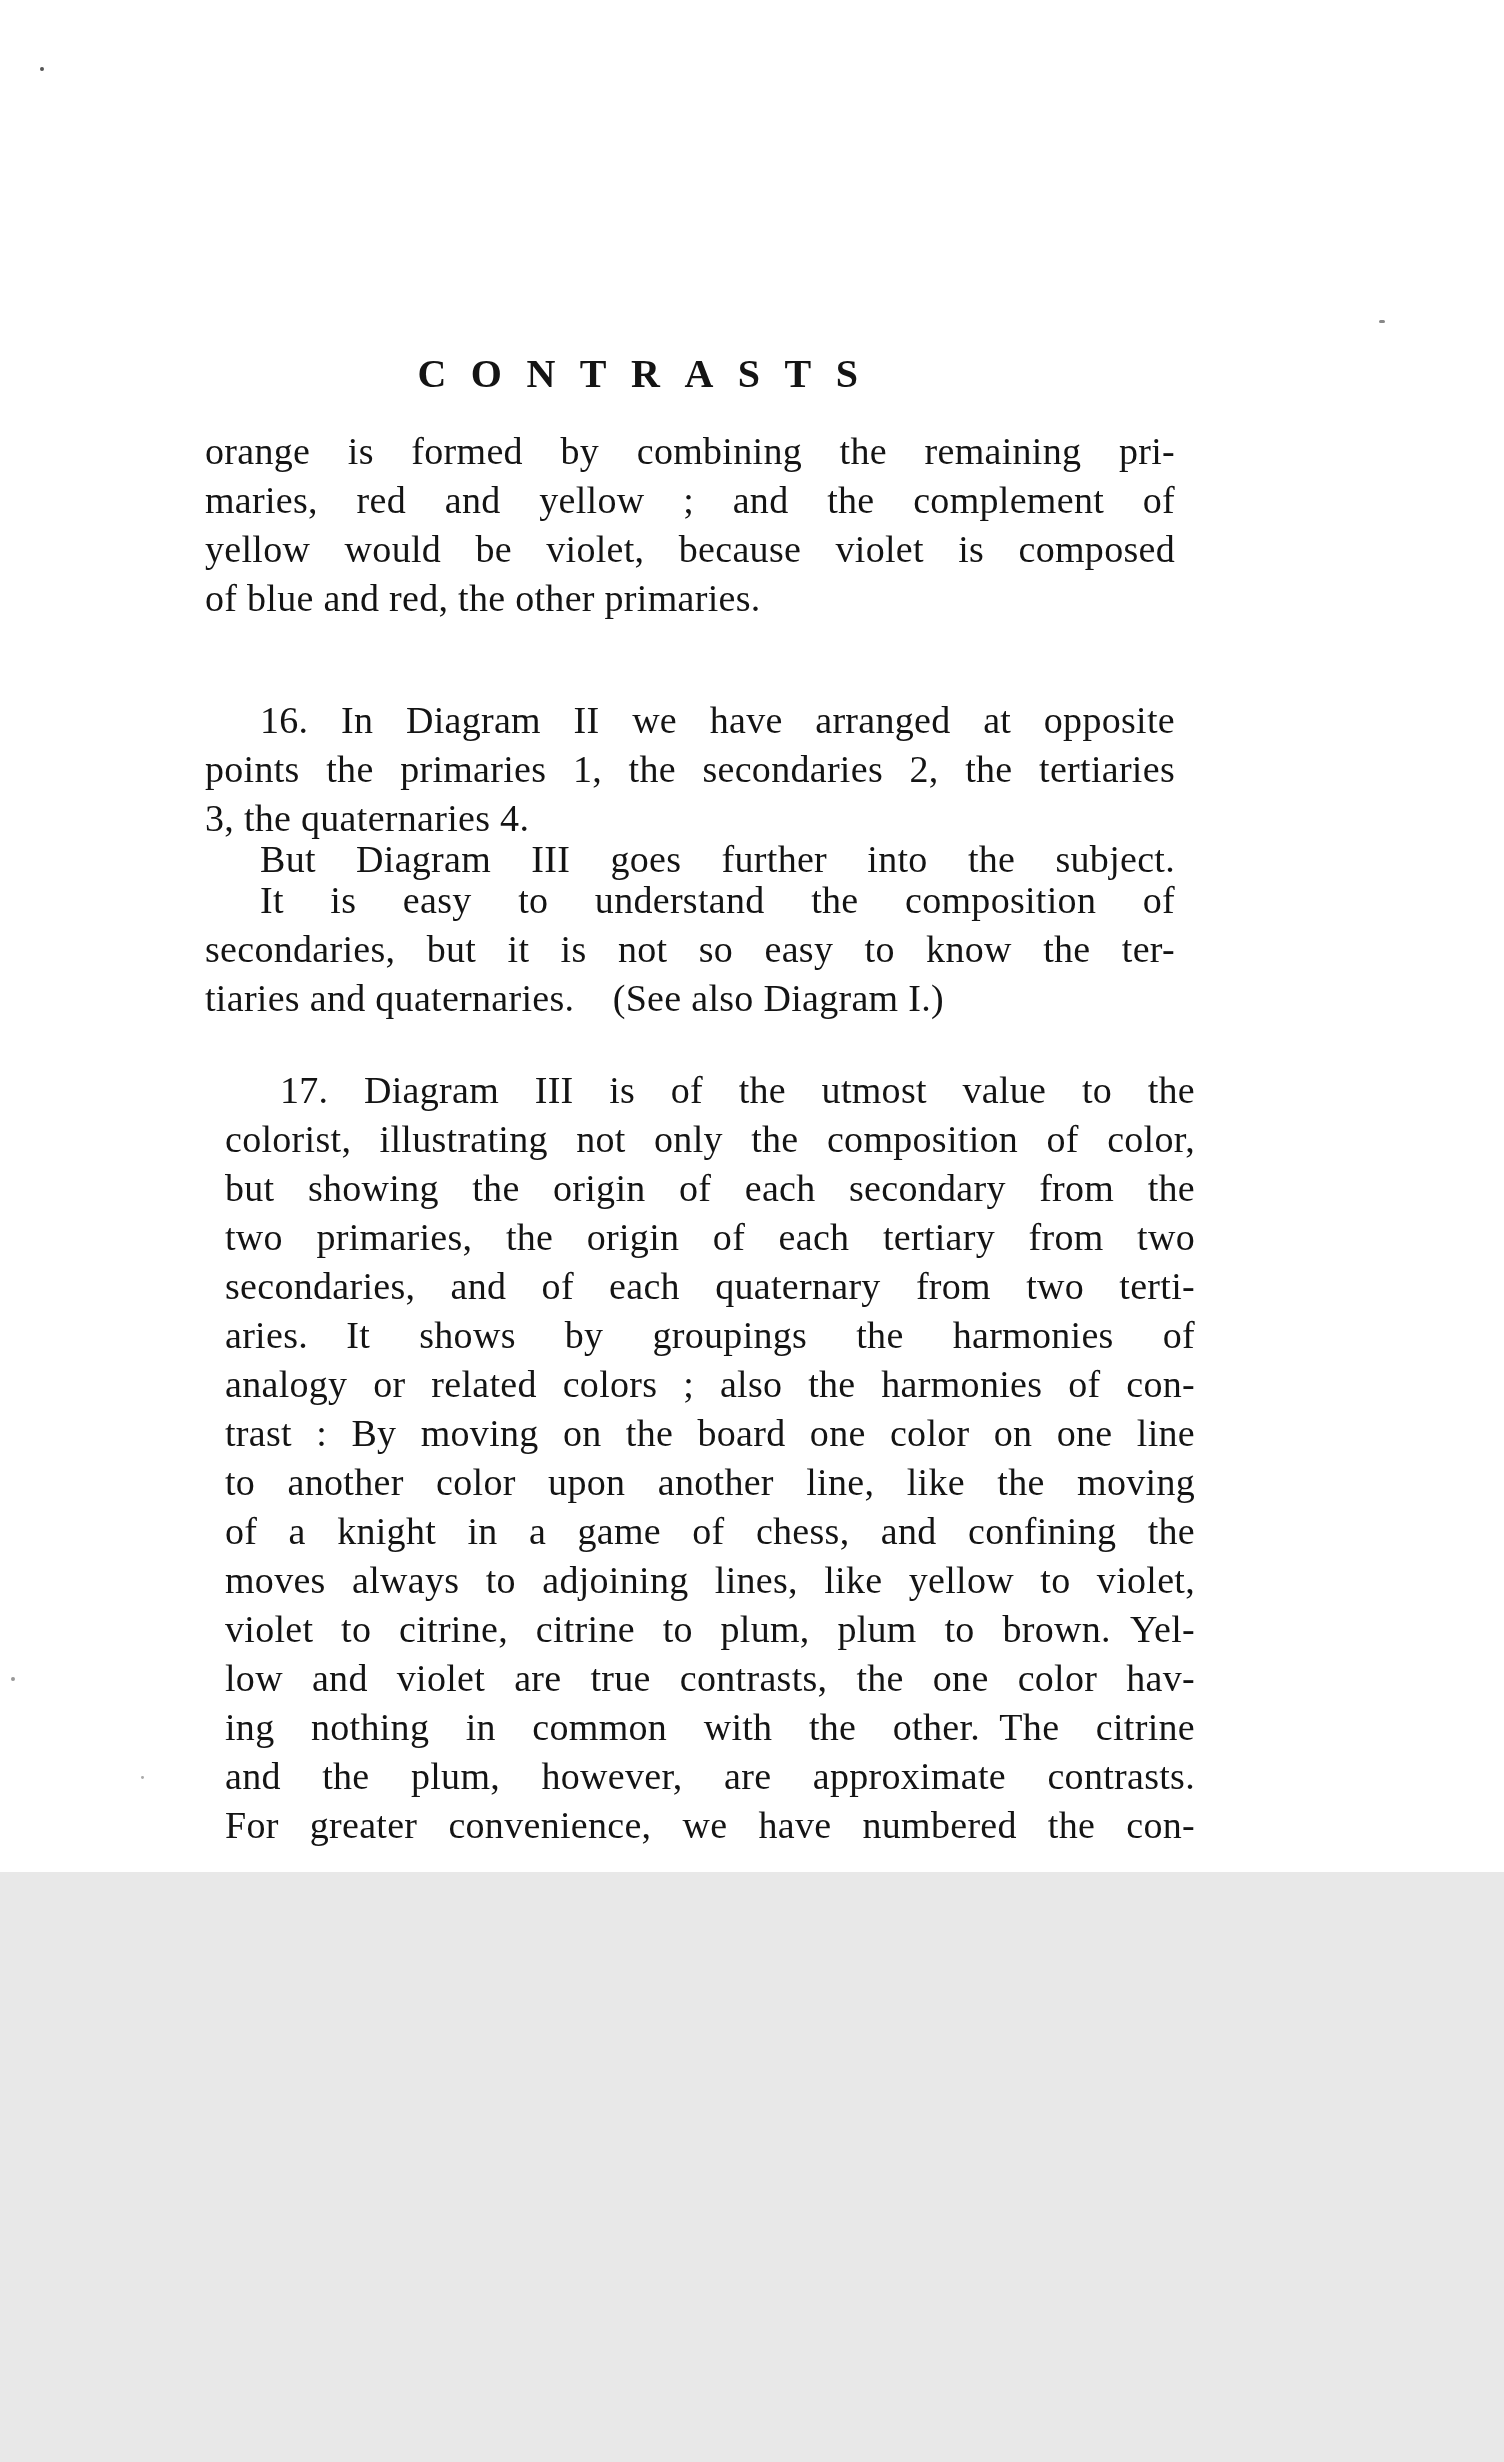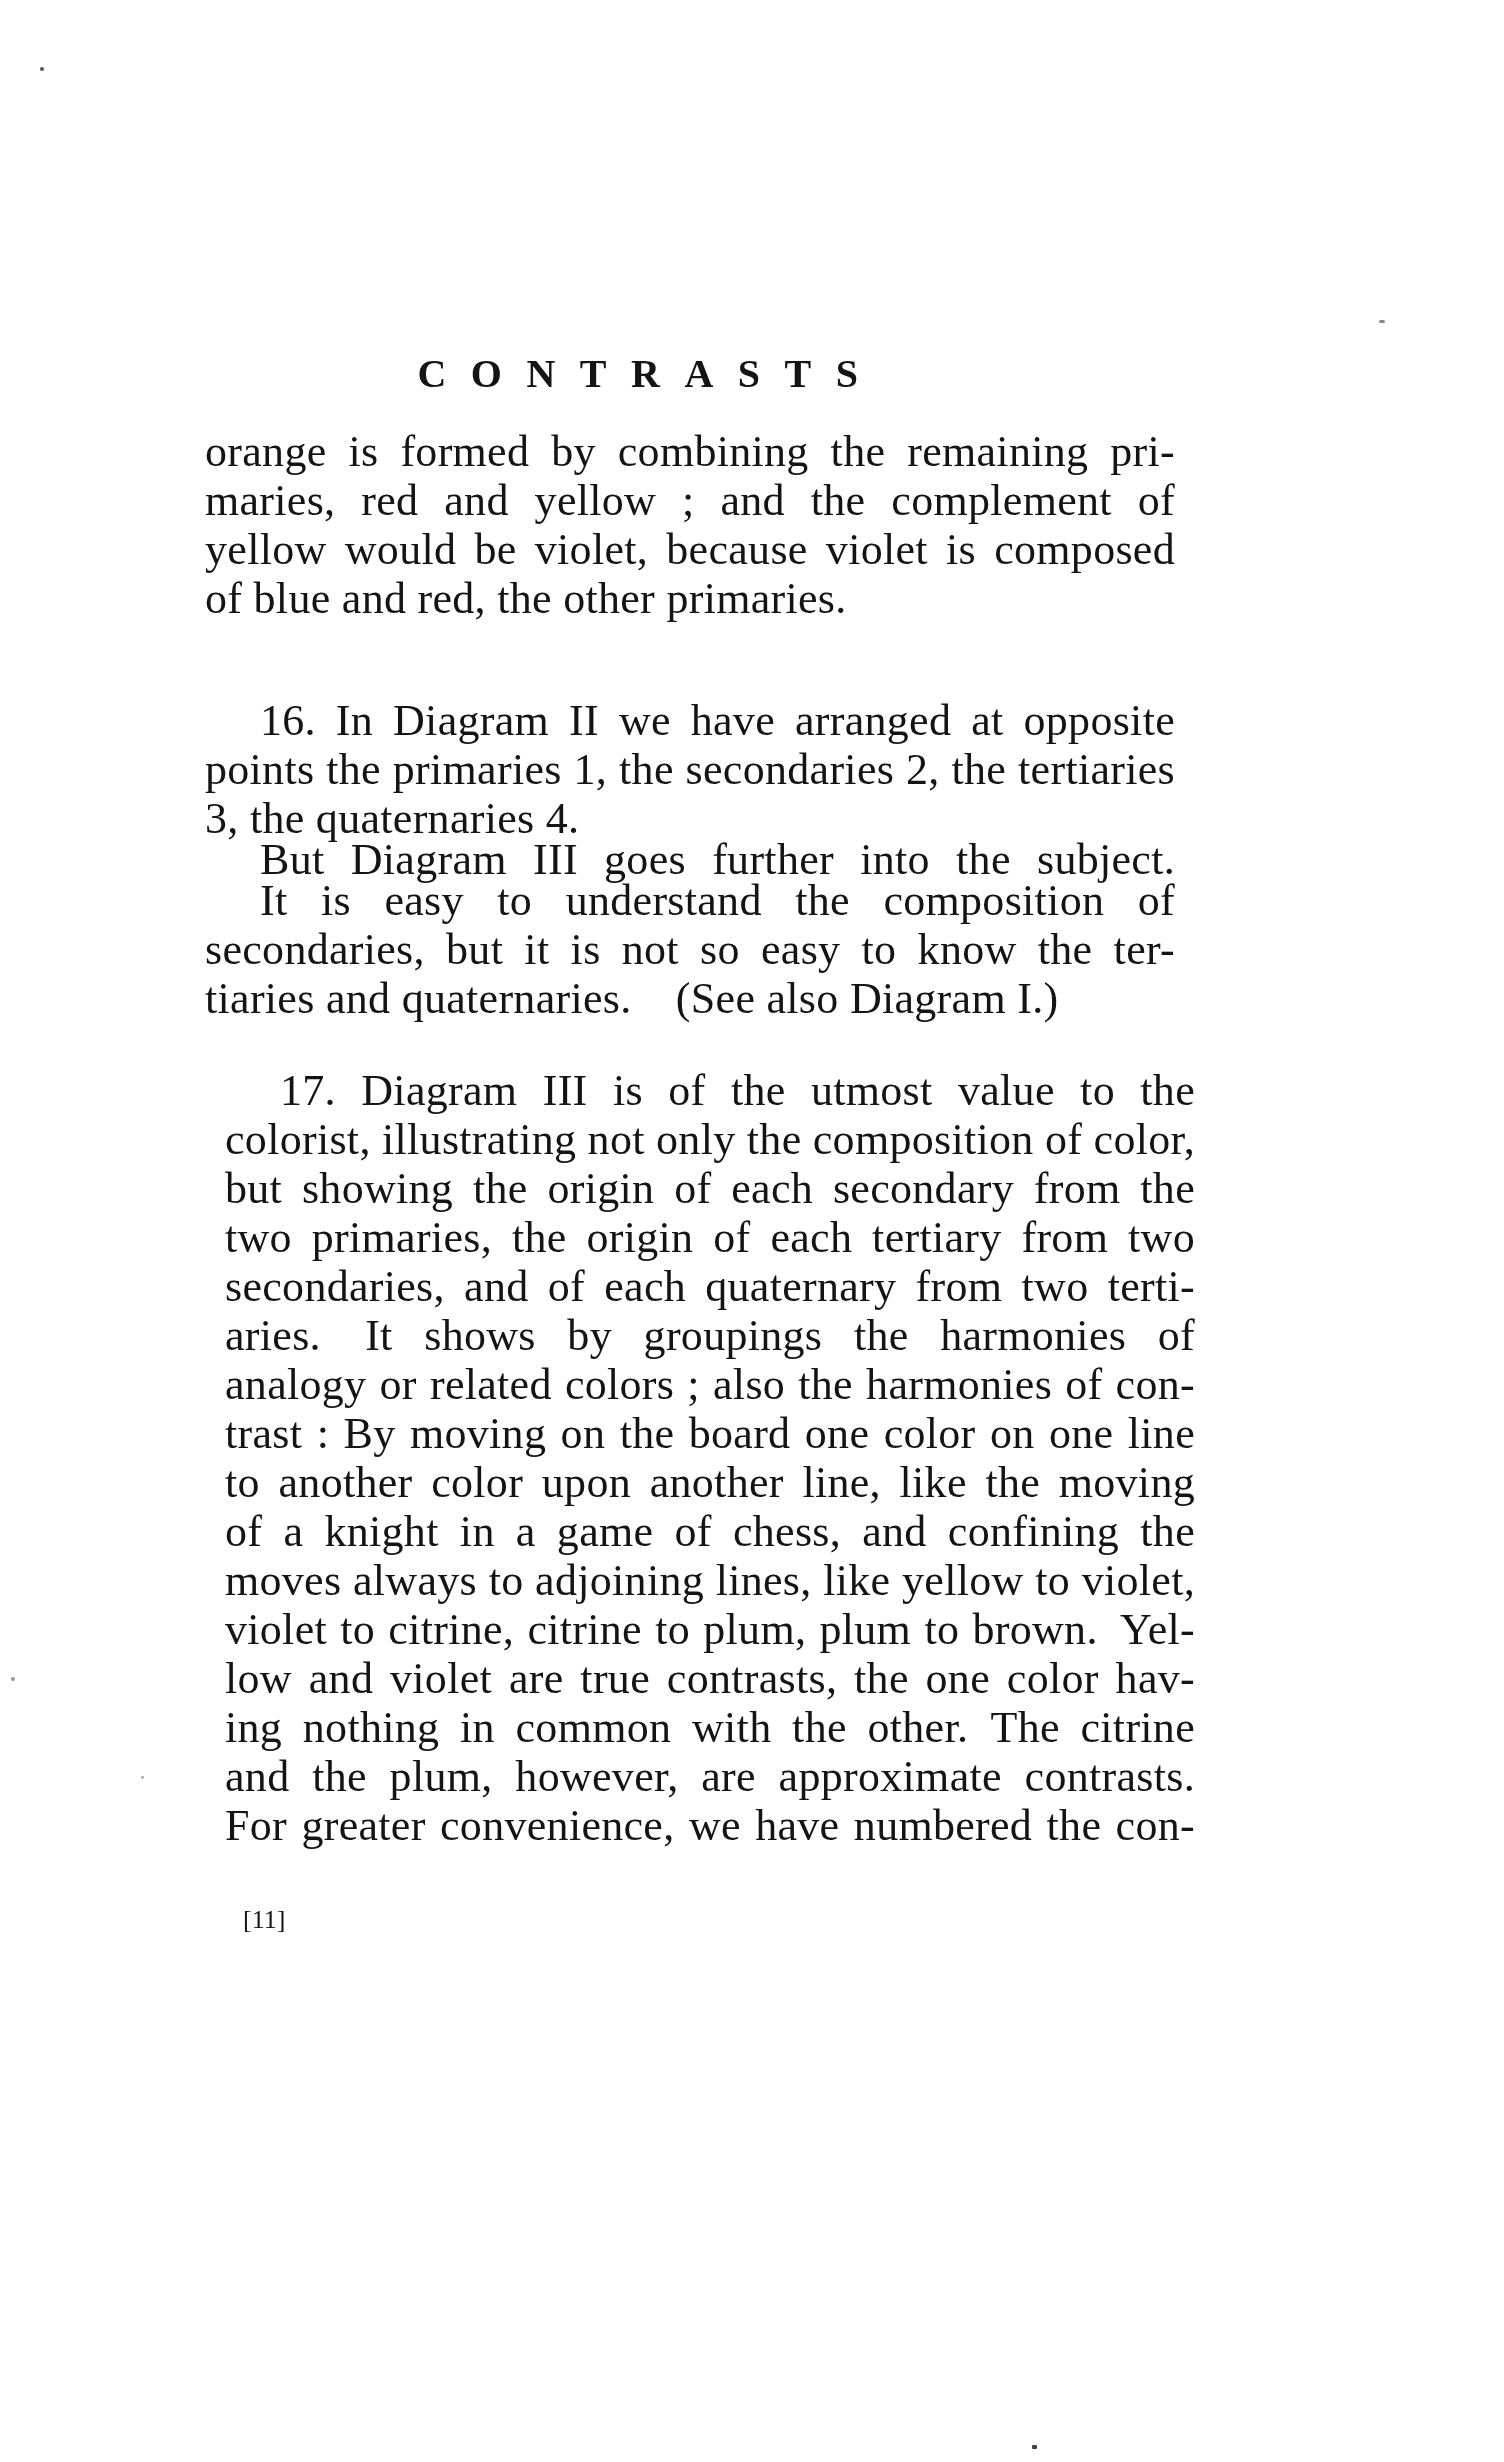--- a/index.html
+++ b/index.html
@@ -1,19 +1,19 @@
 <!DOCTYPE html>
 <html style="font-size:15px"><head>
 <meta charset="utf-8">
 <style>
   html, body { margin: 0; padding: 0; background: #e8e8e8; }
   .page {
     position: relative;
     width: 1505px;
-    height: 2462px;
+    height: 1872px;
     background: #ffffff;
     font-family: "Liberation Serif", "DejaVu Serif", serif;
     color: #141414;
     overflow: hidden;
   }
   .title {
     position: absolute;
     top: 350px;
     left: 165px;
     width: 970px;
@@ -23,21 +23,21 @@
     letter-spacing: 24.5px;
     text-align: center;
     white-space: nowrap;
   }
   .para {
     position: absolute;
     left: 205px;
     width: 970px;
   }
   .ln {
-    font-size: 44px;
+    font-size: 38px;
     line-height: 49px;
     text-align: justify;
     text-align-last: justify;
     letter-spacing: 0.3px;
   }
   .ln.last { text-align-last: left; }
   .ln.first { text-indent: 55px; }
   .pagenum {
     position: absolute;
     left: 243px;

